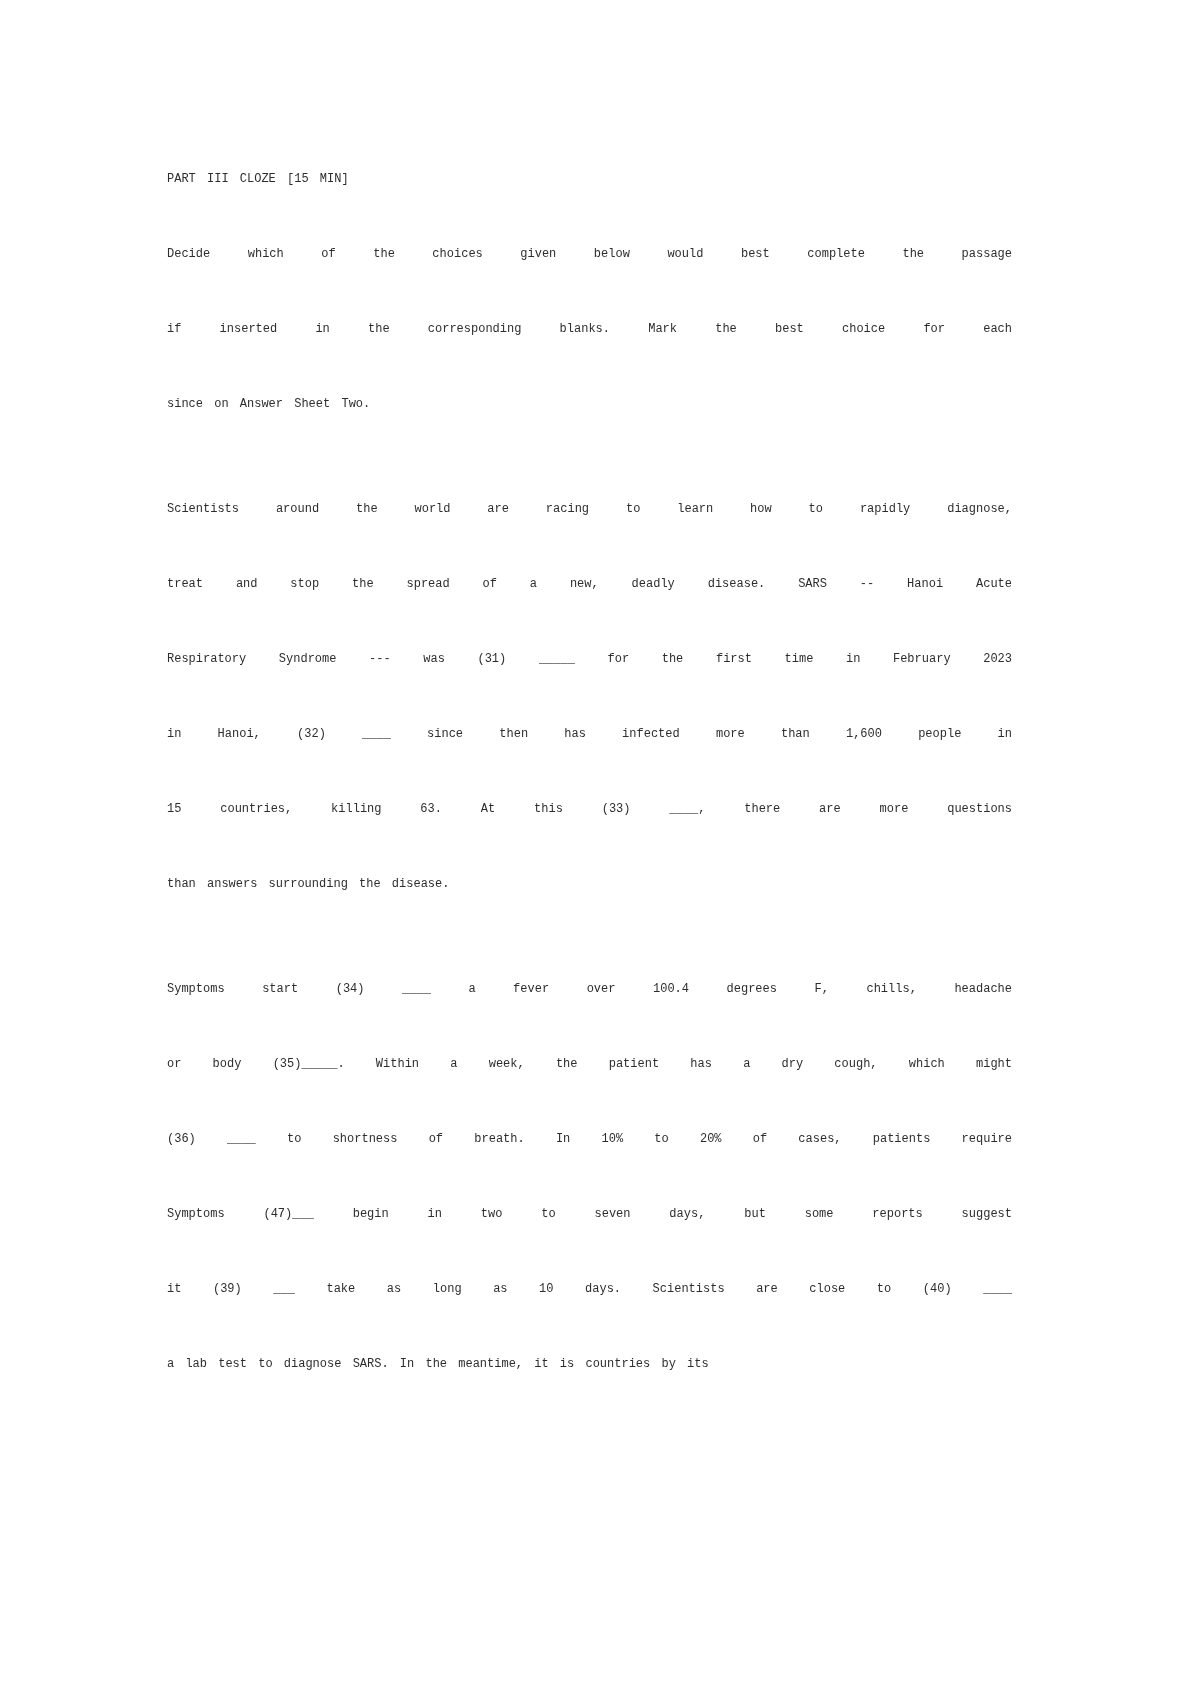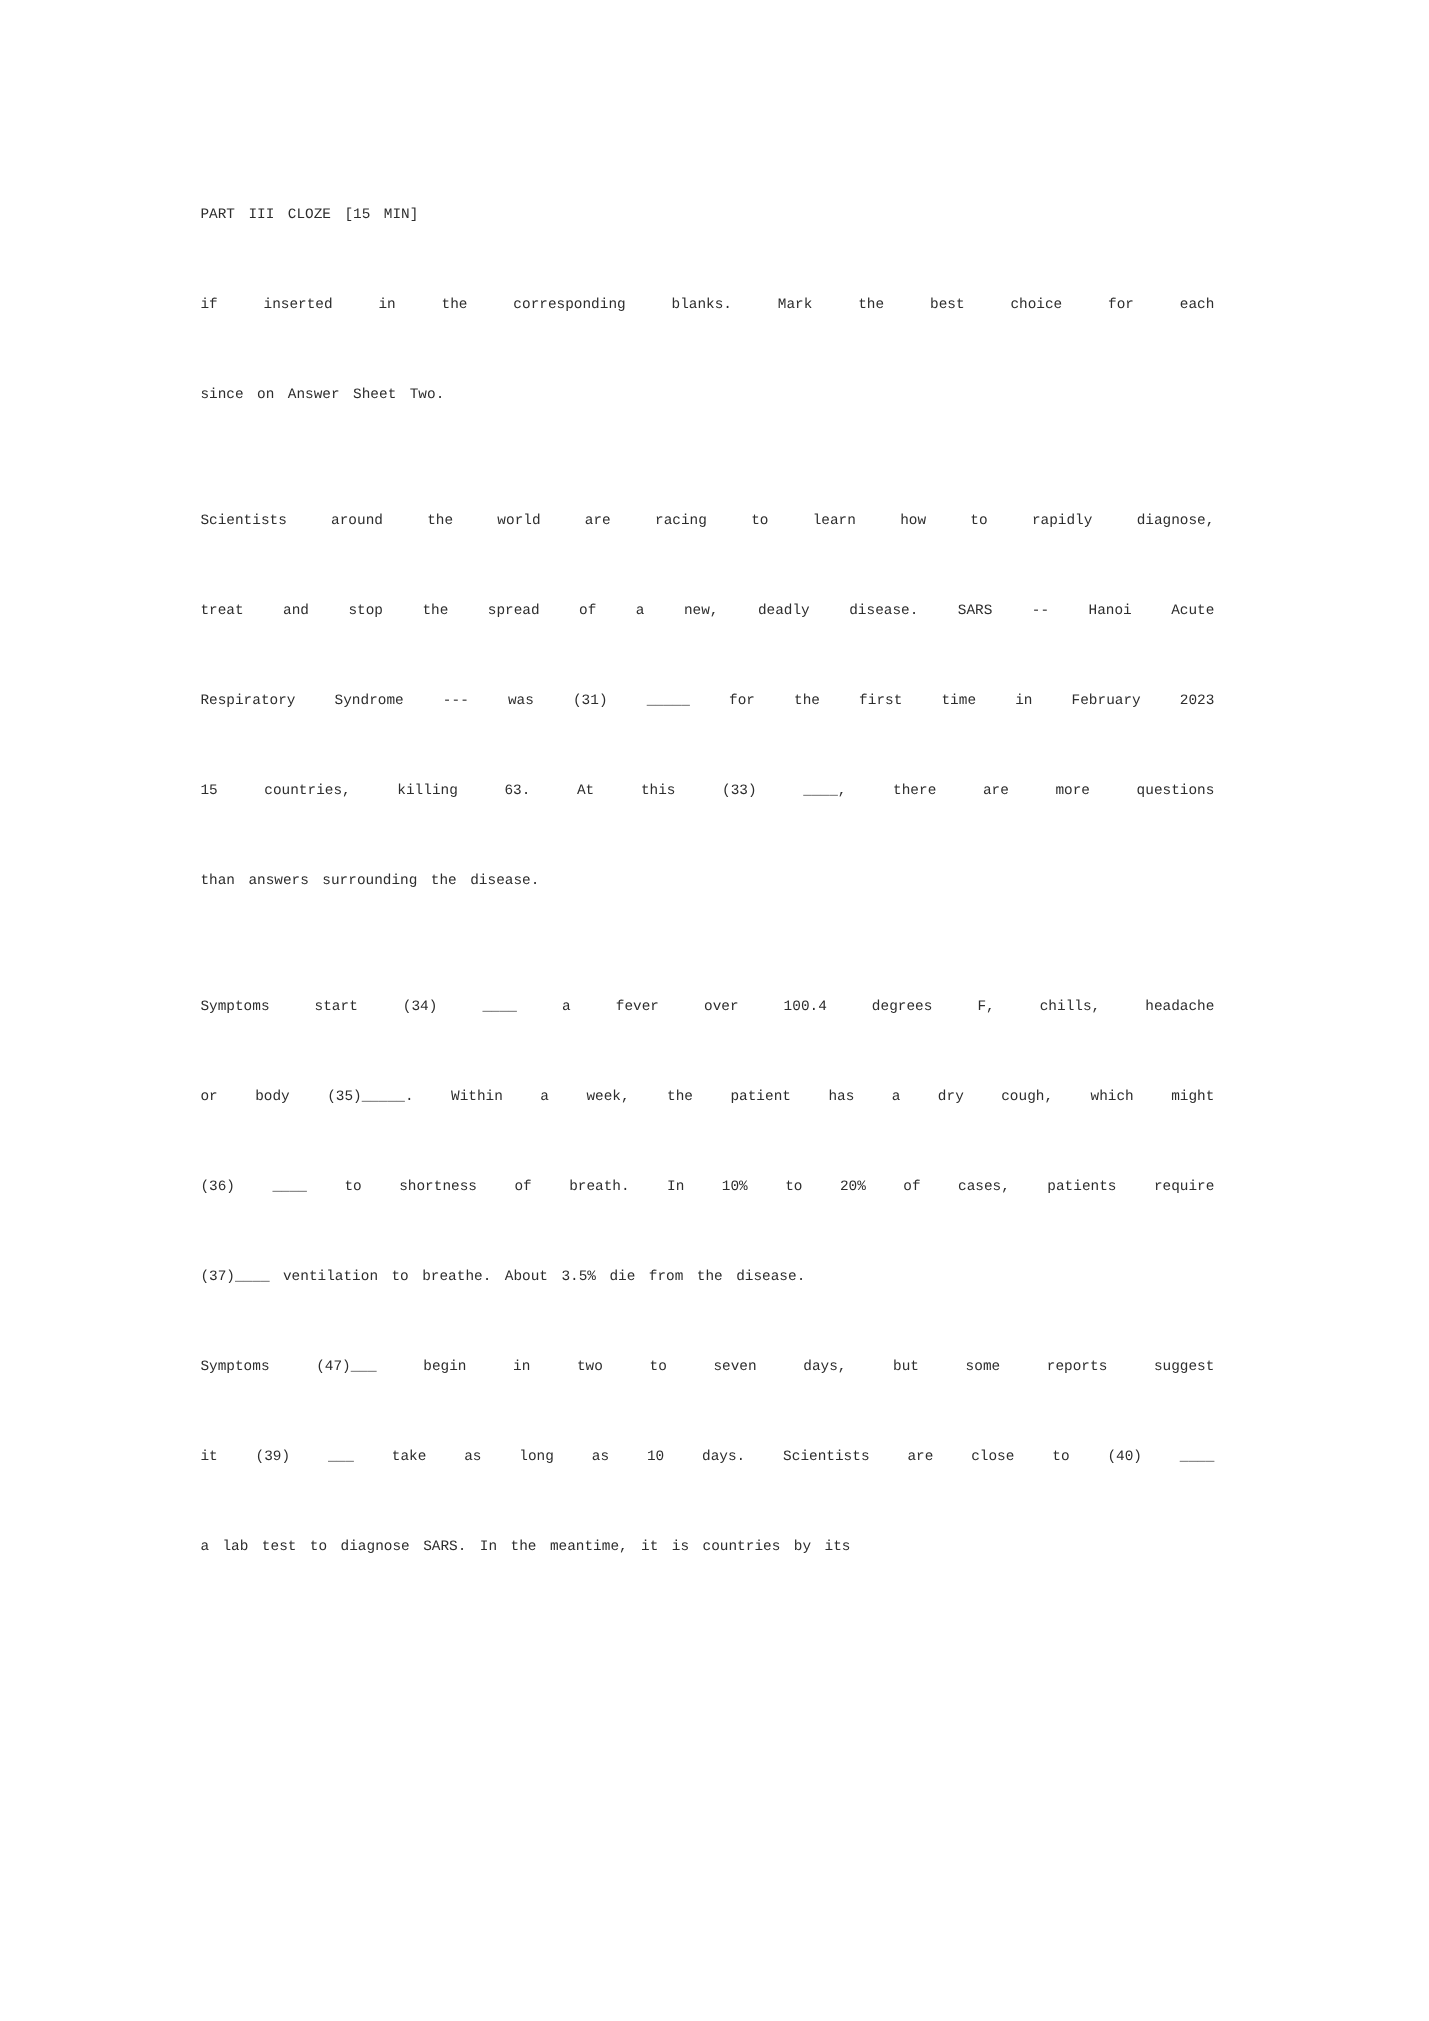--- a/index.html
+++ b/index.html
@@ -40,31 +40,32 @@
   }
 </style>
 </head>
 <body>
 
 <div class="page">
   <div class="content">
 
     <div class="line left">PART III CLOZE [15 MIN]</div>
 
+    <div class="line">Decide which of the choices given below would best complete the passage</div>
     <div class="line">if inserted in the corresponding blanks. Mark the best choice for each</div>
     <div class="line left">since on Answer Sheet Two.</div>
 
     <div class="line gap-before">Scientists around the world are racing to learn how to rapidly diagnose,</div>
     <div class="line">treat and stop the spread of a new, deadly disease. SARS -- Hanoi Acute</div>
     <div class="line">Respiratory Syndrome --- was (31) _____ for the first time in February 2023</div>
+    <div class="line">in Hanoi, (32) ____ since then has infected more than 1,600 people in</div>
     <div class="line">15 countries, killing 63. At this (33) ____, there are more questions</div>
     <div class="line left">than answers surrounding the disease.</div>
 
     <div class="line gap-before">Symptoms start (34) ____ a fever over 100.4 degrees F, chills, headache</div>
     <div class="line">or body (35)_____. Within a week, the patient has a dry cough, which might</div>
     <div class="line">(36) ____ to shortness of breath. In 10% to 20% of cases, patients require</div>
-    <div class="line left">(37)____ ventilation to breathe. About 3.5% die from the disease.</div>
     <div class="line">Symptoms (47)___ begin in two to seven days, but some reports suggest</div>
     <div class="line">it (39) ___ take as long as 10 days. Scientists are close to (40) ____</div>
     <div class="line left">a lab test to diagnose SARS. In the meantime, it is countries by its</div>
 
   </div>
 </div>
 
 </body></html>

